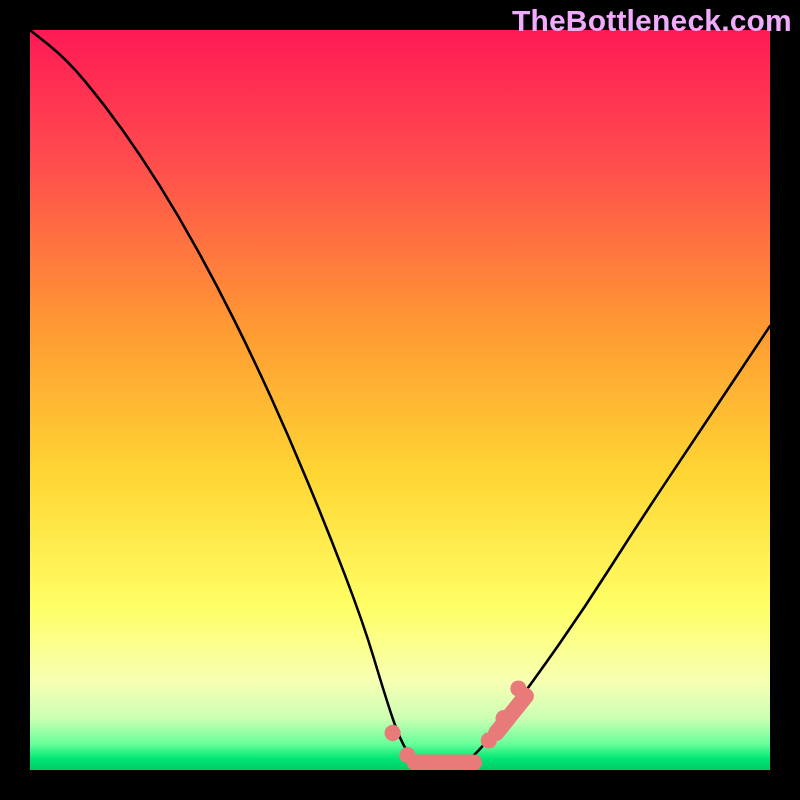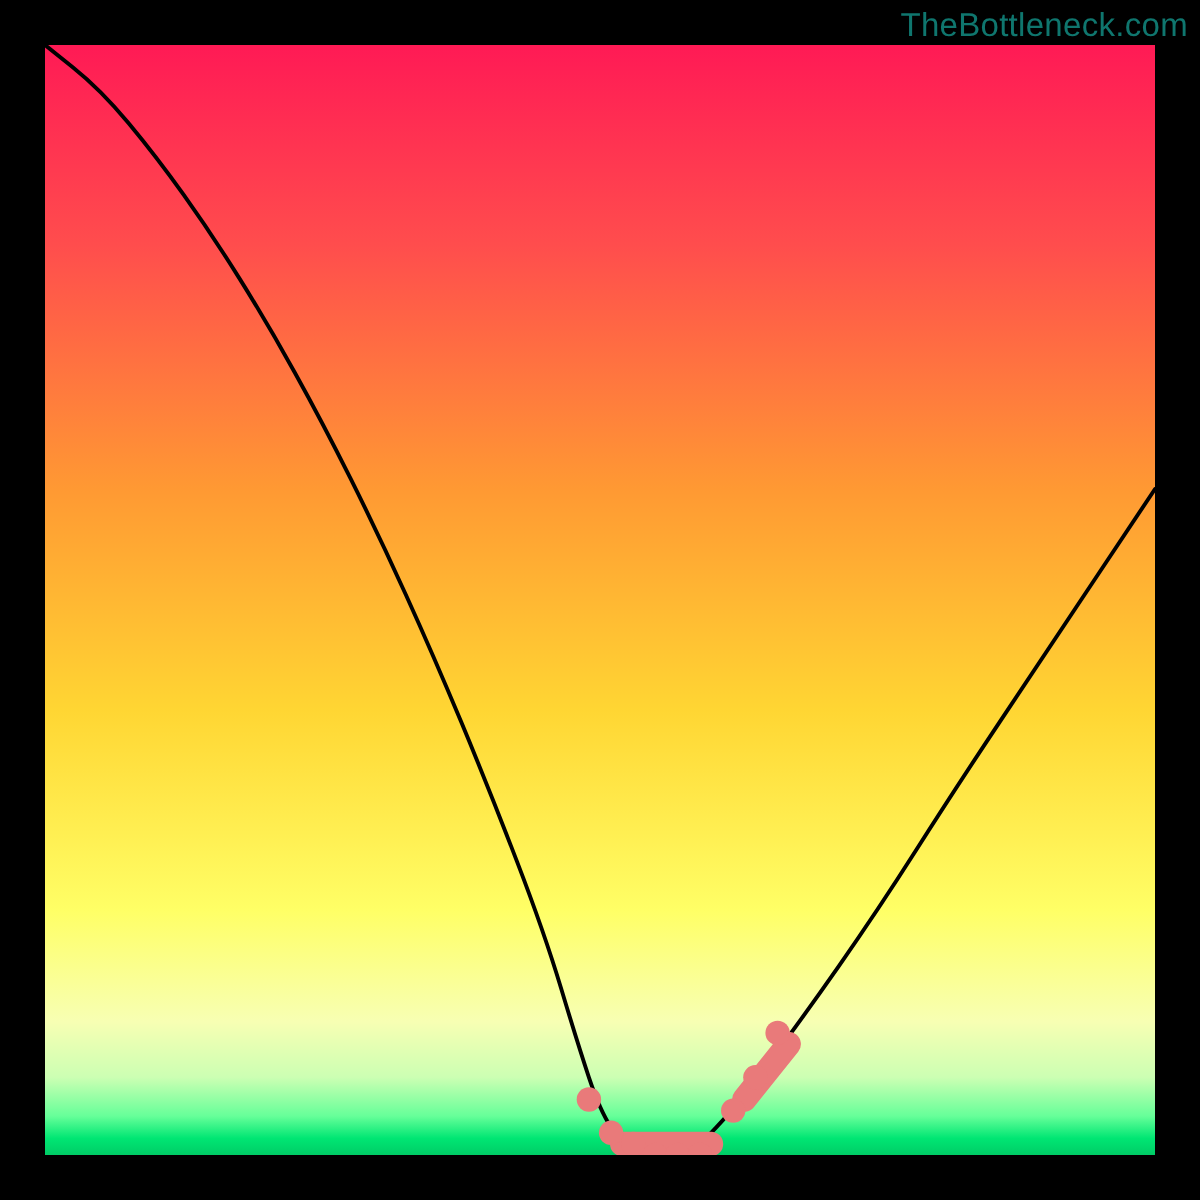--- a/index.html
+++ b/index.html
@@ -31,23 +31,23 @@
   .curve-svg {
     position: absolute;
     inset: 0;
     width: 100%;
     height: 100%;
   }
   .watermark {
     position: absolute;
     top: 4px;
     right: 8px;
-    color: #0f766e;
-    font-size: 22px;
-    font-weight: 400;
+    color: #f0abfc;
+    font-size: 30px;
+    font-weight: 700;
     letter-spacing: 0.2px;
     user-select: none;
   }
 </style>
 </head>
 <body>
 
 <div class="frame">
   <div class="plot-area">
     <svg class="gradient" viewBox="0 0 100 100" preserveAspectRatio="none">

